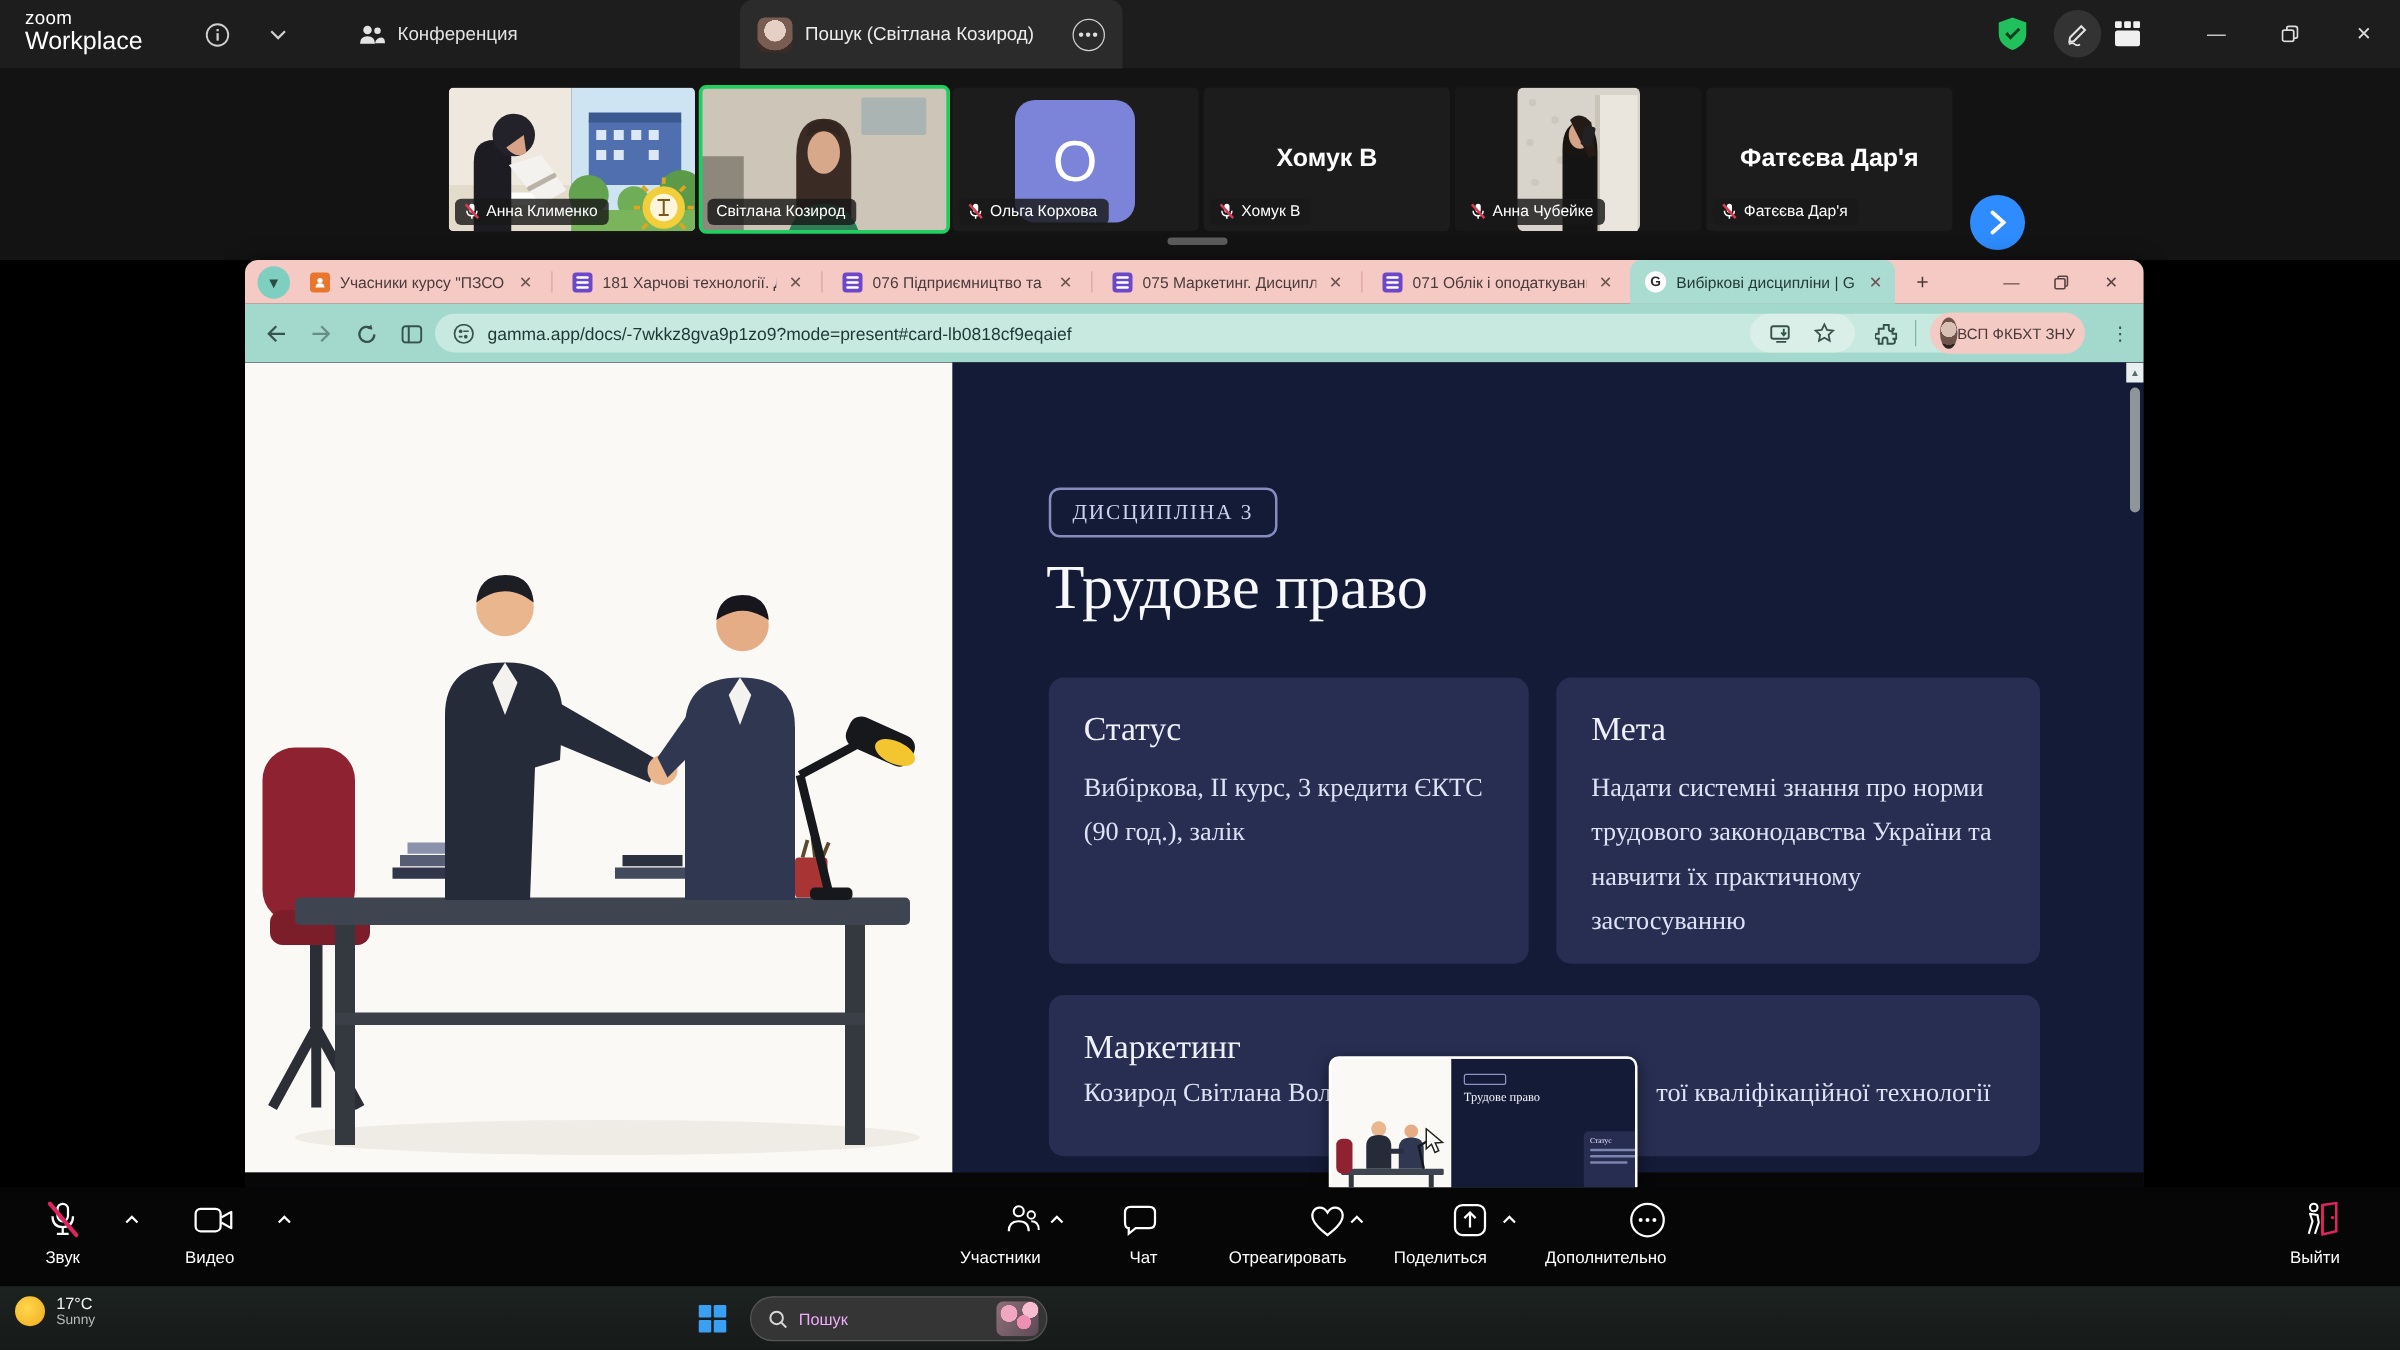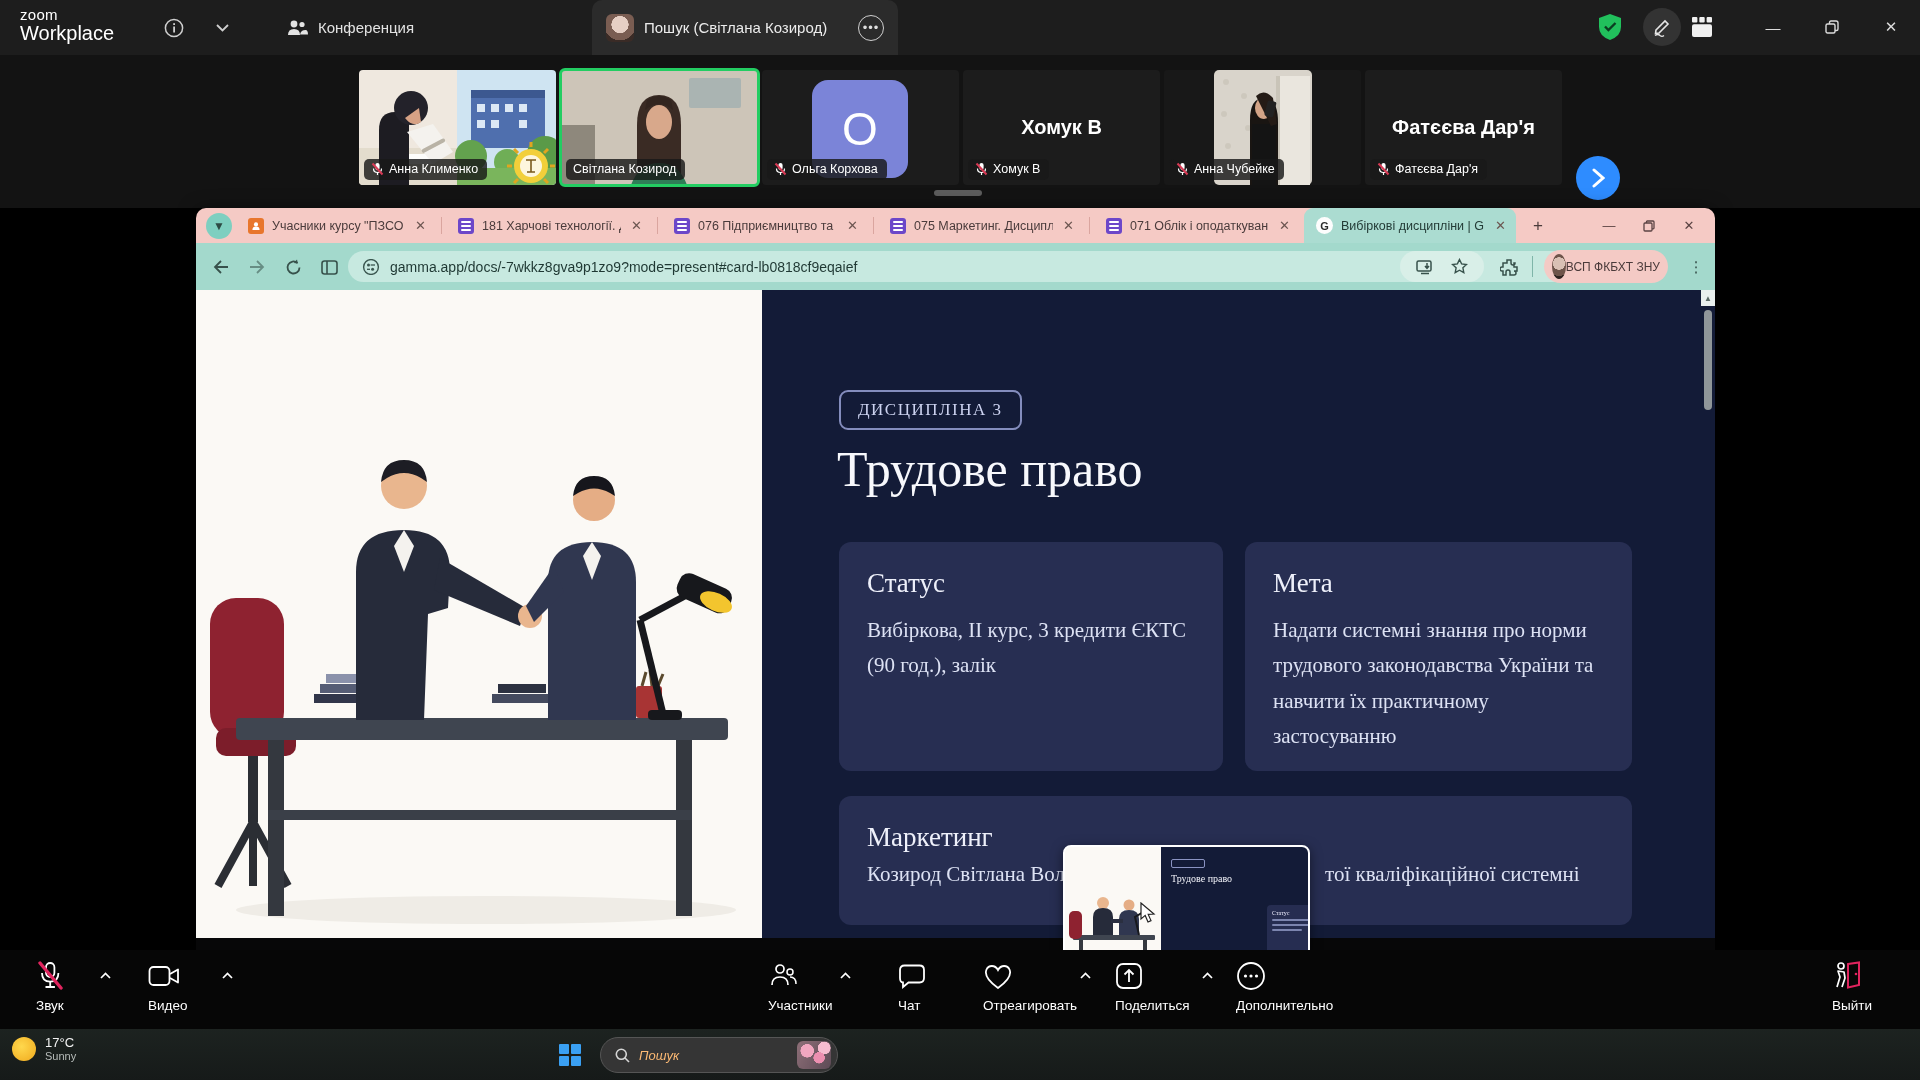--- a/index.html
+++ b/index.html
@@ -83,34 +83,34 @@
   .mini-card .ml { height:2px; background:#9aa3cf; border-radius:1px; margin-top:3px; opacity:.75; }
 
   #cursor { position:absolute; left:944px; top:612px; }
 
   
   #sb-btn { position:absolute; left:1505px; top:0; width:14px; height:16px; background:#e9efee; color:#5a6a66; font-size:8px; display:flex; align-items:center; justify-content:center; }
   #sb-thumb { position:absolute; left:1508px; top:20px; width:8px; height:100px; border-radius:4px; background:#8f9699; }
 
   
   #ztoolbar { position:absolute; left:0; top:950px; width:1920px; height:79px; background:#060606; }
-  .zitem { position:absolute; top:8px; display:flex; flex-direction:column; align-items:flex-start; color:#fff; }
+  .zitem { position:absolute; top:8px; display:flex; flex-direction:column; align-items:flex-end; color:#fff; }
   .zitem .zic { height:36px; display:flex; align-items:center; justify-content:center; }
   .zitem .zlbl { font-size:13.5px; margin-top:4px; white-space:nowrap; }
   .zchev { position:absolute; top:22px; color:#fff; }
 
   
   #taskbar { position:absolute; left:0; top:1029px; width:1920px; height:51px; background:linear-gradient(#20272485,#161a19), #191e1c; }
   #weather { position:absolute; left:12px; top:6px; display:flex; align-items:center; gap:9px; }
   #sun { width:24px; height:24px; border-radius:50%; background:radial-gradient(circle at 40% 40%, #ffd84d, #f0a91d); }
   #wtxt .t1 { font-size:13px; color:#f2f2f2; }
   #wtxt .t2 { font-size:11px; color:#b7bcba; }
   #startbtn { position:absolute; left:558px; top:14px; width:24px; height:24px; }
   #searchpill { position:absolute; left:600px; top:8px; width:238px; height:36px; border-radius:18px; background:#353535; border:1px solid #555; display:flex; align-items:center; gap:9px; padding:0 6px 0 14px; }
-  #searchpill .stxt { font-size:13px; color:#fdba74; flex:1;font-style:italic; }
+  #searchpill .stxt { font-size:13px; color:#f0abfc; flex:1; }
   #searchimg { width:34px; height:28px; border-radius:6px; background:radial-gradient(circle at 30% 35%, #f1a7c0 0 22%, transparent 23%),radial-gradient(circle at 65% 60%, #ec8fb0 0 20%, transparent 21%),radial-gradient(circle at 80% 25%, #f6bccf 0 18%, transparent 19%),linear-gradient(120deg,#8e6f78,#5c4a55); }
   svg { display:block; }
 </style>
 </head>
 <body>
 
 <header id="topbar">
   <div id="brand">
     <div class="b1">zoom</div>
     <div class="b2">Workplace</div>
@@ -499,21 +499,21 @@
       <h3>Статус</h3>
       <p>Вибіркова, ІІ курс, 3 кредити ЄКТС (90 год.), залік</p>
     </div>
     <div class="card" id="card-meta">
       <h3>Мета</h3>
       <p>Надати системні знання про норми трудового законодавства України та навчити їх практичному застосуванню</p>
     </div>
     <div class="card" id="card-dev">
       <h3>Маркетинг</h3>
       <span id="dev-left">Козирод Світлана Вол</span>
-      <span id="dev-right">тої кваліфікаційної системні</span>
+      <span id="dev-right">тої кваліфікаційної технології</span>
     </div>
 
     <div id="black-strip"></div>
 
     <div id="thumb">
       <div id="thumb-left">
         <svg width="96" height="140" viewBox="0 0 96 140">
           <rect width="96" height="140" fill="#fbf9f5"></rect>
           <rect x="8" y="88" width="82" height="5" rx="1" fill="#3f4550"></rect>
           <rect x="14" y="93" width="4" height="34" fill="#34383f"></rect>

